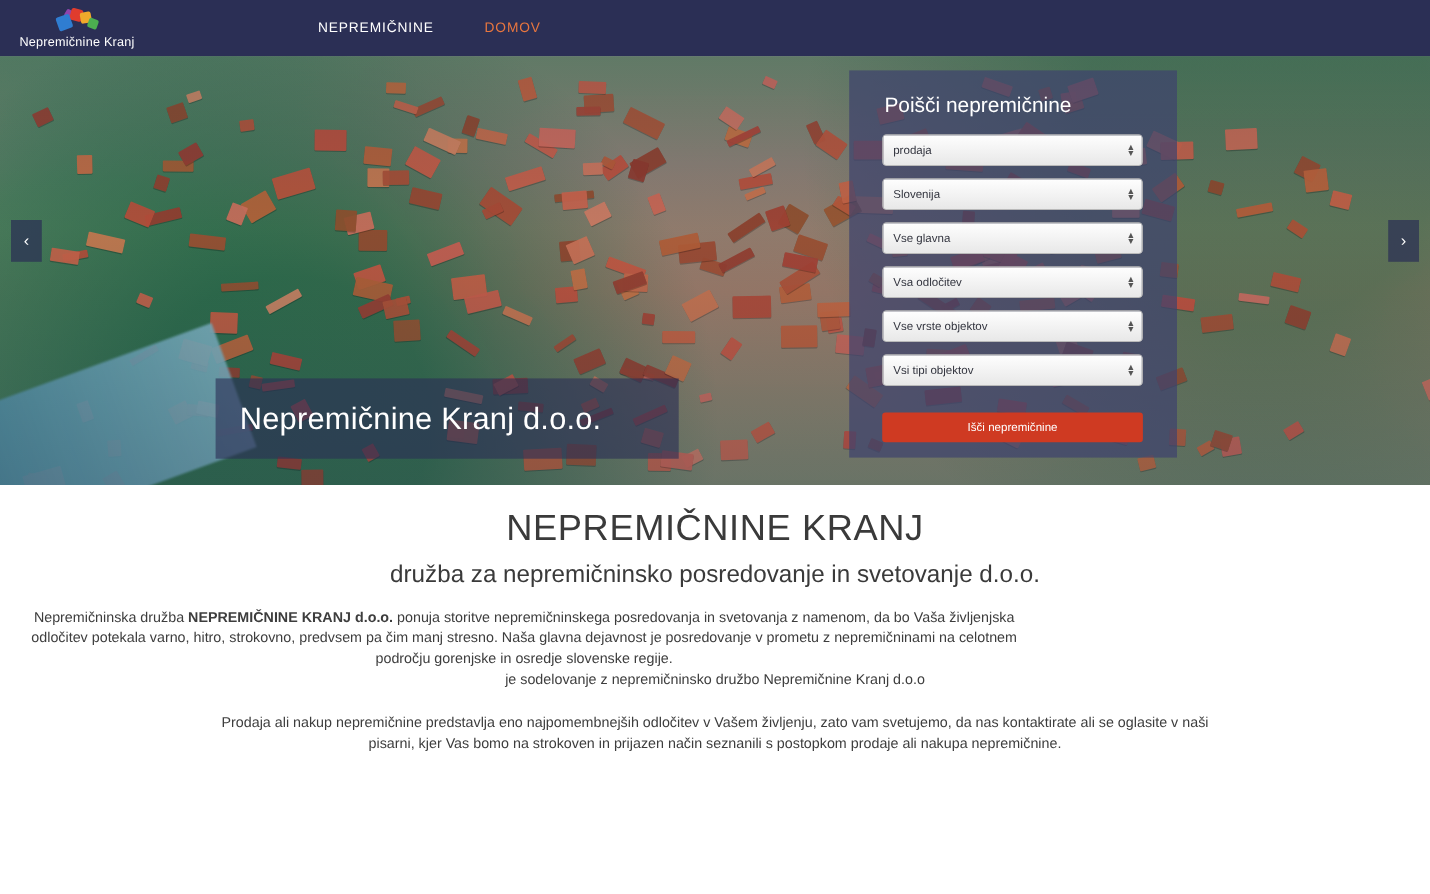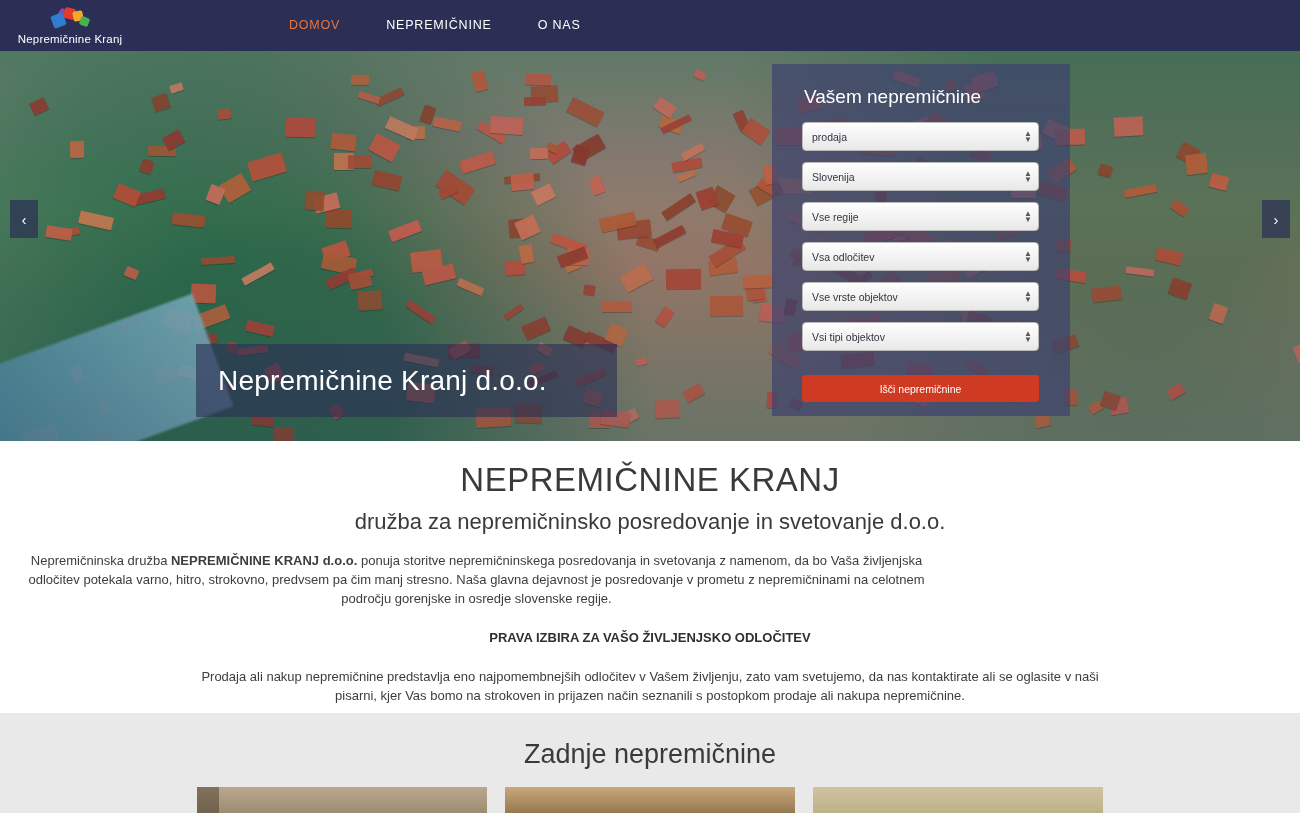--- a/index.html
+++ b/index.html
@@ -171,23 +171,22 @@
       <div class="brand-logo">
         <span class="b5"></span>
           <span class="b2"></span>
           <span class="b3"></span>
           <span class="b4"></span>
           <span class="b1"></span>
       </div>
       <div class="brand-name">Nepremičnine Kranj</div>
     </div>
     <div class="nav">
+      <div class="nav-item">NEPREMIČNINE</div>
       <div class="nav-item active">DOMOV</div>
-      <div class="nav-item">NEPREMIČNINE</div>
-      <div class="nav-item">O NAS</div>
     </div>
   </div>
 
   <div class="hero">
     <div class="hero-photo">
       <div class="roofs" id="roofs">
           <i style="left:776px;top:128px;width:36px;height:15px;transform:rotate(2.0deg);background:hsl(20,52%,58%)"></i>
           <i style="left:97px;top:379px;width:15px;height:20px;transform:rotate(-30.9deg);background:hsl(13,52%,37%)"></i>
           <i style="left:1052px;top:287px;width:26px;height:13px;transform:rotate(-20.7deg);background:hsl(20,52%,38%)"></i>
           <i style="left:1044px;top:73px;width:29px;height:16px;transform:rotate(25.4deg);background:hsl(19,52%,56%)"></i>
@@ -435,32 +434,32 @@
 
     <div class="arrow arrow-left">‹</div>
     <div class="arrow arrow-right">›</div>
 
     <div class="hero-title-box">
       <div class="hero-title">Nepremičnine Kranj d.o.o.</div>
     </div>
   </div>
 
   <div class="search-panel">
-    <div class="search-title">Vašem nepremičnine</div>
+    <div class="search-title">Poišči nepremičnine</div>
 
     <div class="sel">
       <span>prodaja</span>
       <span class="spin">▲<br>▼</span>
     </div>
     <div class="sel">
       <span>Slovenija</span>
       <span class="spin">▲<br>▼</span>
     </div>
     <div class="sel">
-      <span>Vse regije</span>
+      <span>Vse glavna</span>
       <span class="spin">▲<br>▼</span>
     </div>
     <div class="sel">
       <span>Vsa odločitev</span>
       <span class="spin">▲<br>▼</span>
     </div>
     <div class="sel">
       <span>Vse vrste objektov</span>
       <span class="spin">▲<br>▼</span>
     </div>
@@ -471,28 +470,18 @@
 
     <button class="search-btn">Išči nepremičnine</button>
   </div>
 
   <div class="about">
     <h1>NEPREMIČNINE KRANJ</h1>
     <h2>družba za nepremičninsko posredovanje in svetovanje d.o.o.</h2>
     <p class="lead">
       <span>Nepremičninska družba </span><b>NEPREMIČNINE KRANJ d.o.o.</b><span> ponuja storitve nepremičninskega posredovanja in svetovanja z namenom, da bo Vaša življenjska odločitev potekala varno, hitro, strokovno, predvsem pa čim manj stresno. Naša glavna dejavnost je posredovanje v prometu z nepremičninami na celotnem področju gorenjske in osredje slovenske regije.</span>
     </p>
-    <div class="strong-line">PRAVA IZBIRA ZA VAŠO ŽIVLJENJSKO ODLOČITEV</div>
+    <div class="sub-line">je sodelovanje z nepremičninsko družbo Nepremičnine Kranj d.o.o</div>
     <p class="closing">Prodaja ali nakup nepremičnine predstavlja eno najpomembnejših odločitev v Vašem življenju, zato vam svetujemo, da nas kontaktirate ali se oglasite v naši pisarni, kjer Vas bomo na strokoven in prijazen način seznanili s postopkom prodaje ali nakupa nepremičnine.</p>
   </div>
 
-  <div class="latest">
-    <h2>Zadnje nepremičnine</h2>
-    <div class="cards">
-      <div class="card c1">
-          <div class="card-edge"></div>
-        </div>
-      <div class="card c2"></div>
-      <div class="card c3"></div>
-    </div>
-  </div>
 
 </div>
 
 </body></html>

